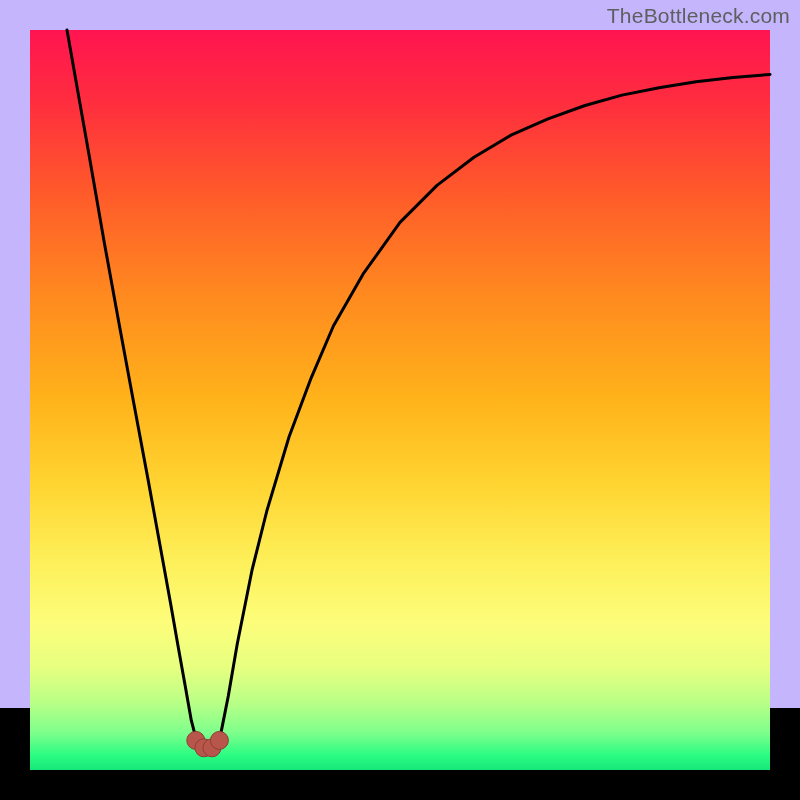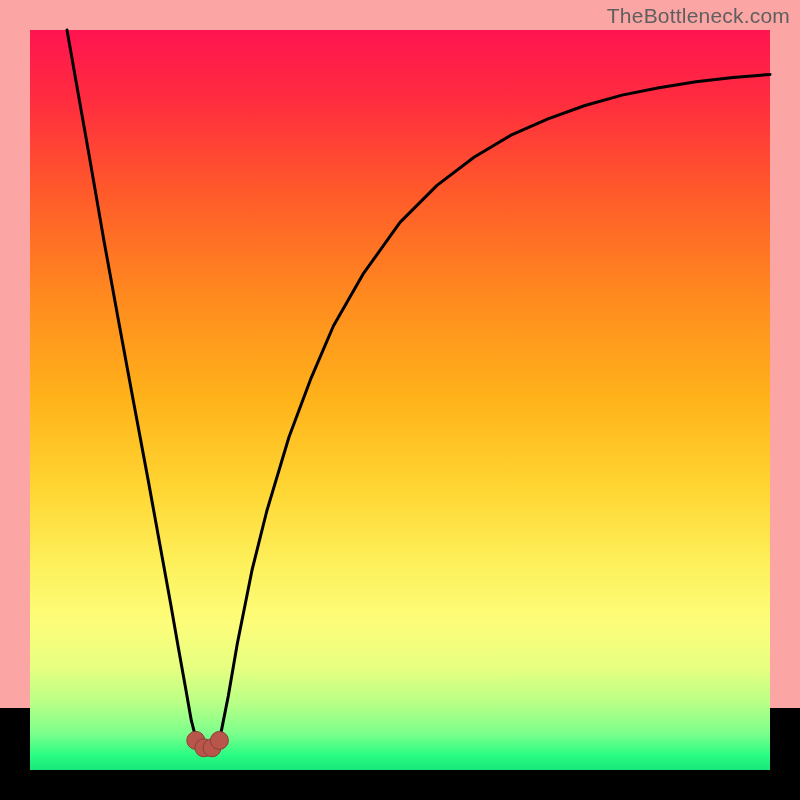--- a/index.html
+++ b/index.html
@@ -10,21 +10,21 @@
     background: #000;
     overflow: hidden;
     font-family: Arial, Helvetica, sans-serif;
   }
   .frame {
     position: absolute;
     top: 0;
     left: 0;
     width: 800px;
     height: 708px;
-    background: #fca5a5;
+    background: #c4b5fd;
   }
   .plot-area {
     position: absolute;
     left: 30px;
     top: 30px;
     width: 740px;
     height: 740px;
     
     background: linear-gradient(
       to bottom,

